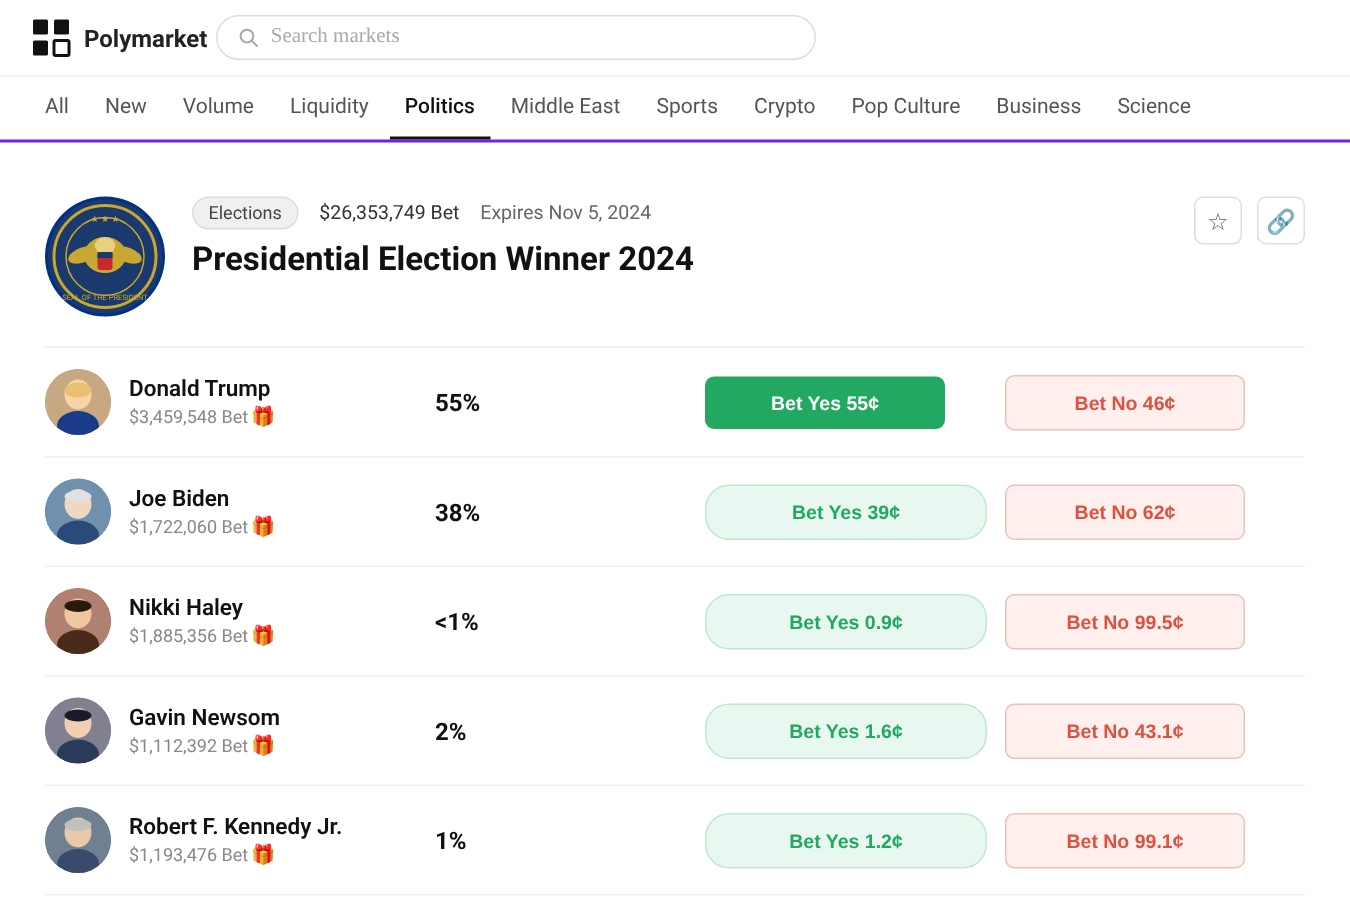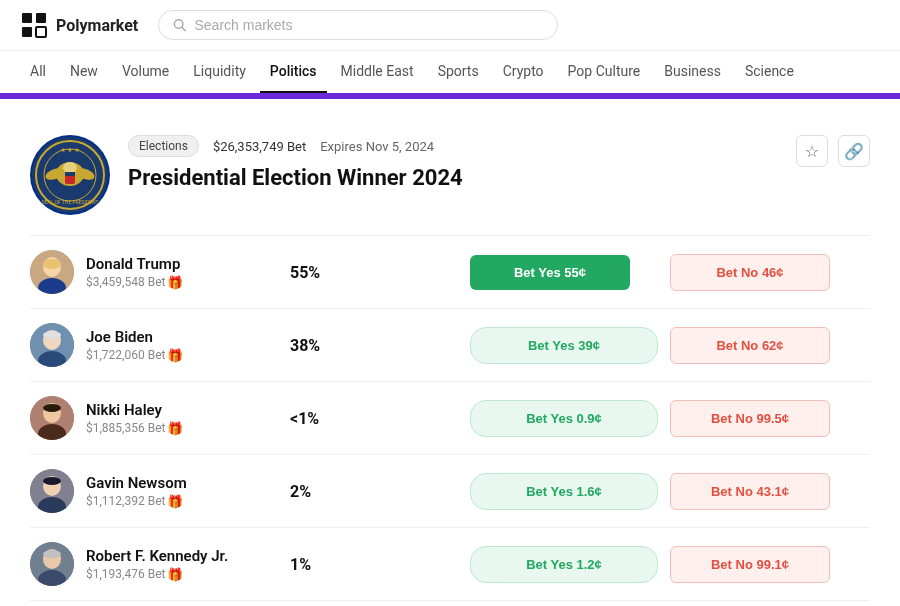--- a/index.html
+++ b/index.html
@@ -1,27 +1,27 @@
 <!DOCTYPE html>
 <html><head>
   <meta charset="utf-8">
   <style>
     * { box-sizing: border-box; margin: 0; padding: 0; }
     body { font-family: -apple-system, BlinkMacSystemFont, 'Segoe UI', Roboto, sans-serif; background: #fff; color: #222; font-size: 14px; }
 
     
-    .header { display: flex; align-items: center; padding: 10px 20px; border-bottom: 1px solid #eee; gap: 20px; }
+    .header { display: flex; align-items: center; padding: 10px 20px; border-bottom: 1px solid #eee; gap: 6px; }
     .logo { display: flex; align-items: center; gap: 8px; font-weight: 700; font-size: 16px; }
     .logo-icon { width: 28px; height: 28px; }
     .search-bar { display: flex; align-items: center; border: 1px solid #ddd; border-radius: 20px; padding: 6px 14px; gap: 8px; flex: 1; max-width: 400px; color: #999; }
-    .search-bar input { border: none; outline: none; background: transparent; font-size: 14px; color: #404040; width: 100%; }
+    .search-bar input { border: none; outline: none; background: transparent; font-size: 14px; color: #404040; width: 100%; font-family: Liberation Serif, serif; }
     .search-bar input::placeholder { color: #aaa; }
 
     
-    .nav { display: flex; padding: 0 20px; border-bottom: 6px solid #6d28d9; gap: 4px; }
+    .nav { display: flex; padding: 0 20px; border-bottom: 2px solid #6d28d9; gap: 4px; }
     .nav-item { padding: 12px 10px; font-size: 14px; color: #555; cursor: pointer; white-space: nowrap; border-bottom: 2px solid transparent; }
     .nav-item.active { color: #111; border-bottom: 2px solid #111; font-weight: 500; }
 
     
     .main { padding: 20px 30px; max-width: 900px; }
 
     
     .market-header { display: flex; align-items: flex-start; gap: 18px; padding: 16px 0 20px 0; border-bottom: 1px solid #eee; position: relative; }
     .market-logo-circle { width: 80px; height: 80px; border-radius: 50%; background: #003087; flex-shrink: 0; display: flex; align-items: center; justify-content: center; overflow: hidden; }
     .market-info { flex: 1; }

